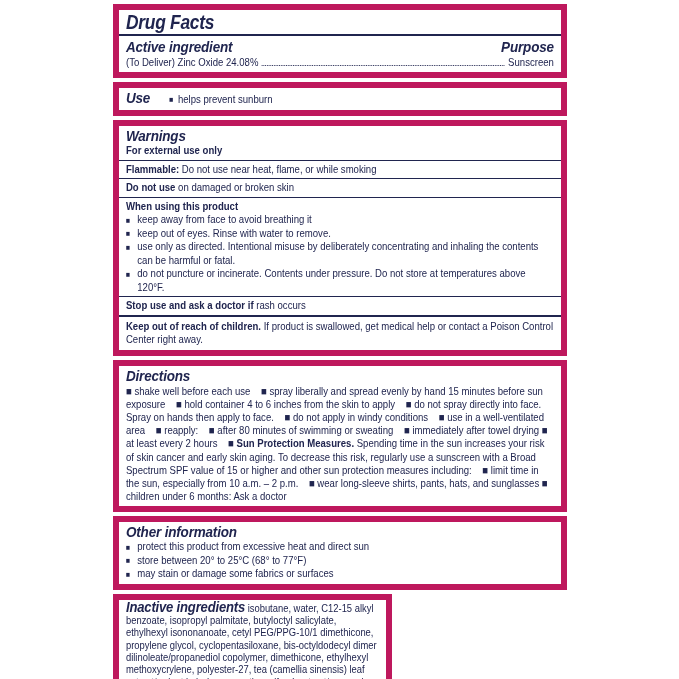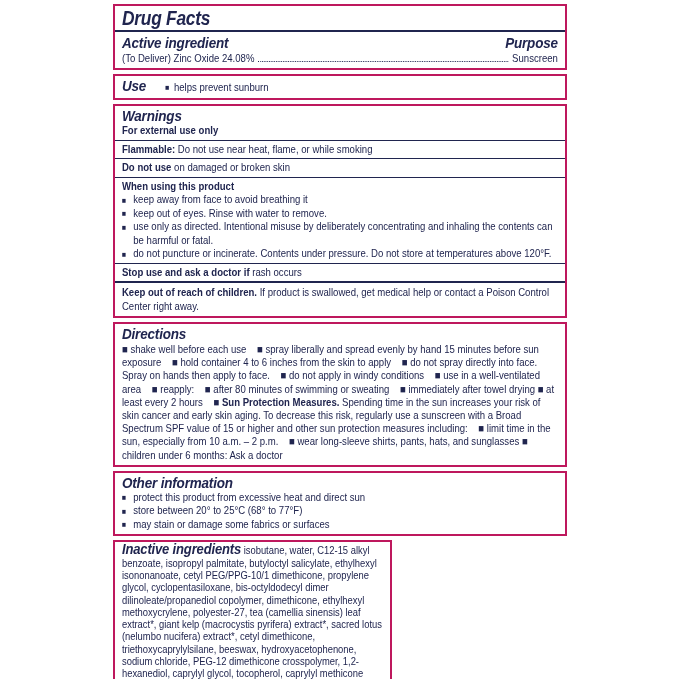--- a/index.html
+++ b/index.html
@@ -3,21 +3,21 @@
 <meta charset="utf-8">
 <style>
   html,body{margin:0;padding:0;}
   body{
     width:679px;height:679px;background:#ffffff;overflow:hidden;position:relative;
     font-family:"Liberation Sans", sans-serif;color:#20254f;
     -webkit-font-smoothing:antialiased;
   }
   .wrap{position:absolute;left:113px;top:4px;width:454px;}
   .box{
-    border:2px solid #be185d;background:#fff;margin-bottom:4px;
+    border:6px solid #be185d;background:#fff;margin-bottom:4px;
     box-sizing:border-box;padding:1px 0 3px;
   }
   .box.narrow{width:279px;}
   .condense{
     transform:scaleX(0.87);transform-origin:0 0;width:114.9%;
     box-sizing:border-box;padding:0 8px;
   }
   .h1{font-style:italic;font-weight:bold;font-size:20px;line-height:22px;letter-spacing:-0.3px;}
   .h2{font-style:italic;font-weight:bold;font-size:15.5px;line-height:17px;letter-spacing:-0.2px;}
   .body{font-size:11px;line-height:13.5px;}

